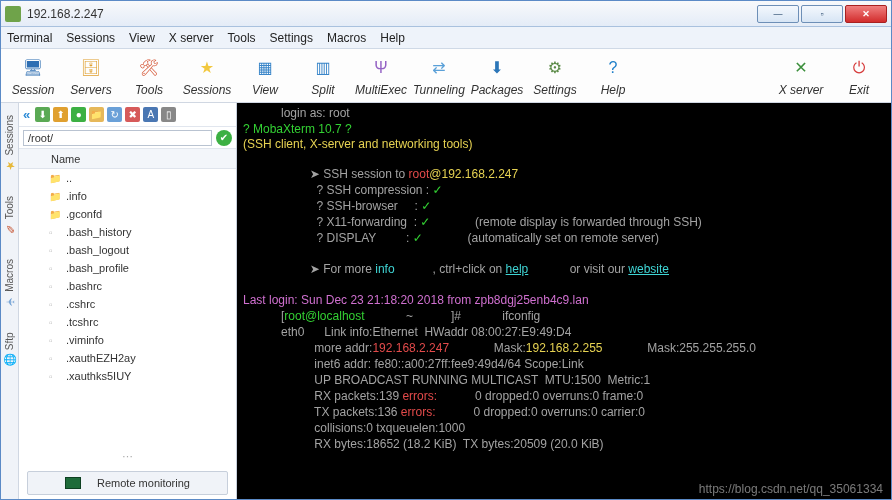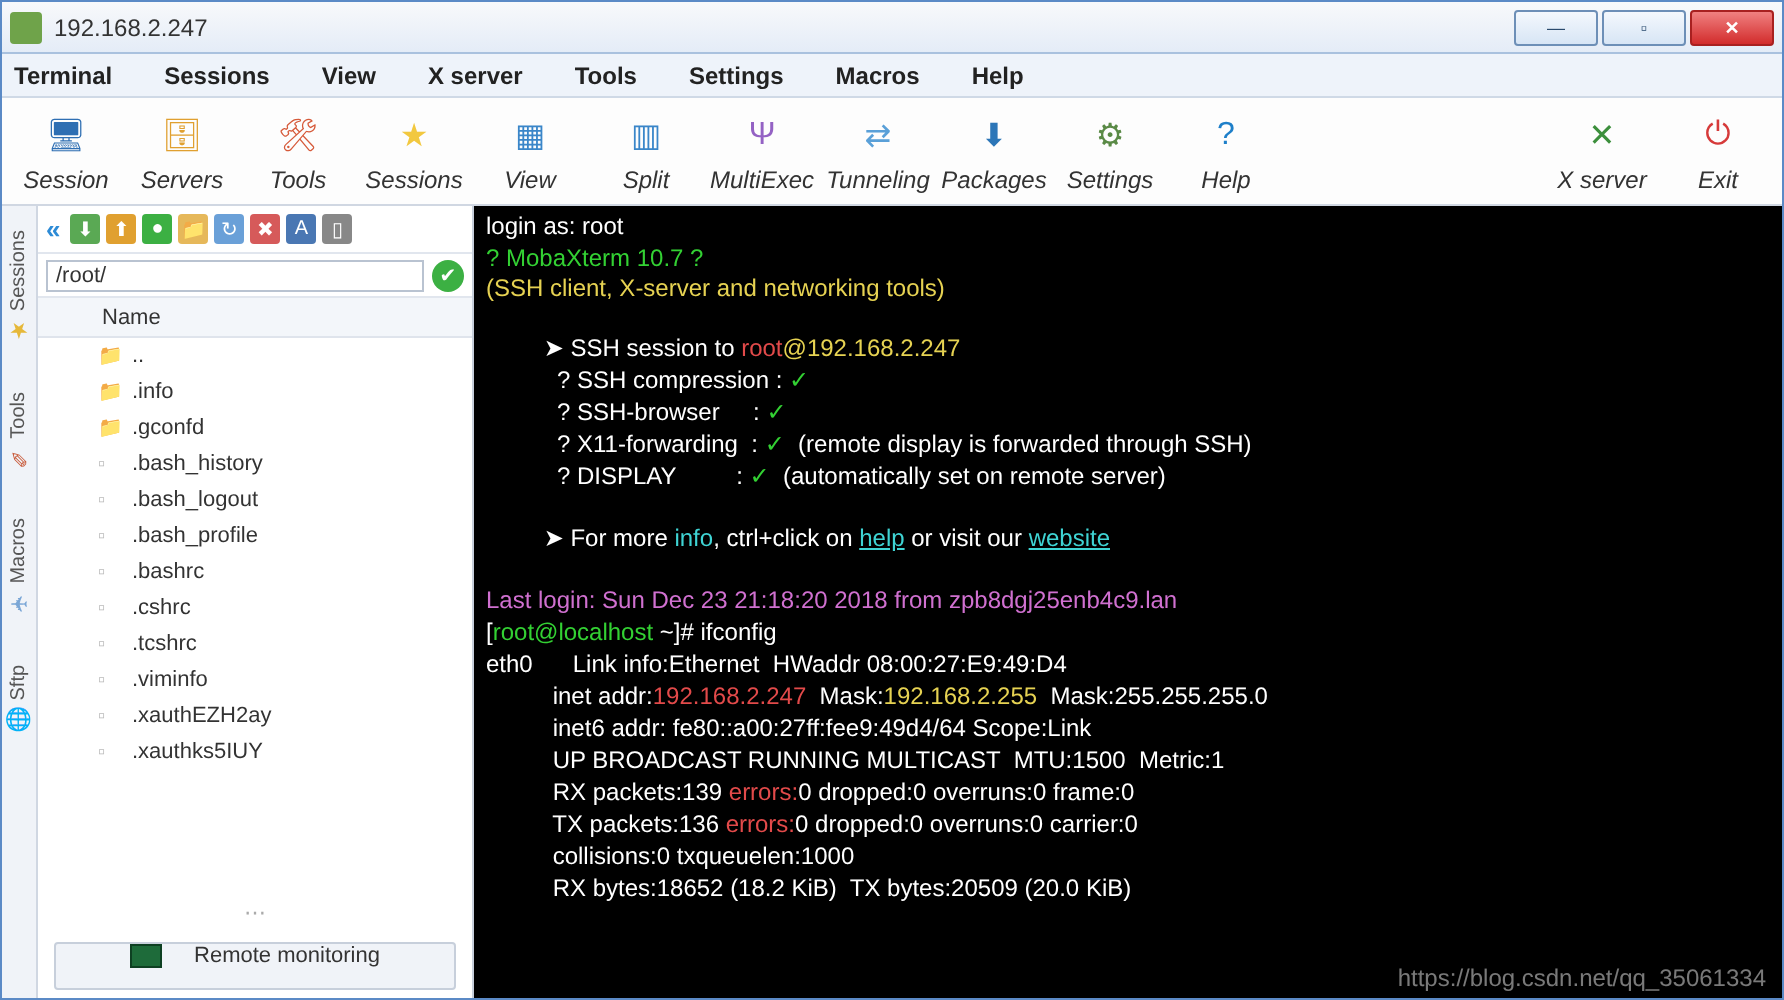--- a/index.html
+++ b/index.html
@@ -4,21 +4,21 @@
 <style>
 * { margin: 0; padding: 0; box-sizing: border-box; font-family: "Segoe UI", Tahoma, sans-serif; }
 body { width: 892px; height: 500px; background: #fff; overflow: hidden; font-size: 11px; }
 .window { border: 1px solid #5b8ac6; display: flex; flex-direction: column; height: 100%; }
 .titlebar { background: linear-gradient(#f8f9fb,#e4ecf7); height: 26px; display: flex; align-items: center; padding: 0 4px; border-bottom: 1px solid #a9c1de; }
 .titlebar .icon { width: 16px; height: 16px; background:#6fa34a; border-radius:2px; margin-right:6px; }
 .titlebar .title { flex:1; color:#333; font-size:12px; }
 .win-btns { display:flex; gap:2px; }
 .win-btn { width:42px; height:18px; border:1px solid #6d8fb7; background:linear-gradient(#f4f8fd,#d7e5f5); border-radius:2px; display:flex; align-items:center; justify-content:center; font-size:9px; color:#2a4a6d;}
 .win-btn.close { background:linear-gradient(#f08080,#d22c2c); border-color:#a82020; color:#fff; font-weight:bold;}
-.menubar { background:#eef3fa; height:22px; display:flex; align-items:center; padding:0 6px; gap:26px; border-bottom:1px solid #cfd9e6;font-weight:bold; }
+.menubar { background:#eef3fa; height:22px; display:flex; align-items:center; padding:0 6px; gap:14px; border-bottom:1px solid #cfd9e6; }
 .menubar span { color:#222; font-size:12px; cursor:default; }
 .toolbar { background:#fdfdfd; height:54px; display:flex; align-items:center; padding:2px 8px; border-bottom:1px solid #d0d7e2; }
 .tool-group { display:flex; gap:10px; }
 .tool-item { display:flex; flex-direction:column; align-items:center; width:48px; cursor:pointer; }
 .tool-item .ticon { width:26px; height:26px; border-radius:3px; display:flex; align-items:center; justify-content:center; font-size:16px;}
 .tool-item .tlabel { font-size:12px; color:#333; margin-top:2px;font-style:italic; }
 .spacer { flex:1; }
 .quick-row { display:flex; align-items:center; height:24px; border-bottom:1px solid #d0d7e2; }
 .quick-connect { flex:0 0 236px; padding:2px 8px; color:#888; font-style:italic; font-size:13px; border-right:1px solid #d0d7e2; background:#fafcff;}
 .tabs { display:flex; align-items:stretch; height:24px; background:#e9eef6; flex:1;}
@@ -42,26 +42,26 @@
 .path-row { height:22px; display:flex; align-items:center; padding:0 4px; border-bottom:1px solid #e1e6ee; gap:4px;}
 .path-input { flex:1; height:16px; border:1px solid #b9c3d1; padding:0 4px; font-size:11px; color:#333;}
 .ok-ball { width:16px; height:16px; border-radius:50%; background:#3cb043; display:flex; align-items:center; justify-content:center; color:#fff; font-size:10px;}
 .file-header { height:20px; background:#f3f6fa; border-bottom:1px solid #dfe4ec; display:flex; align-items:center;}
 .file-header .col { padding:0 6px; font-size:11px; color:#333;}
 .file-header .col.check { width:26px; border-right:1px solid #dfe4ec;}
 .file-list { flex:1; overflow-y:auto; overflow-x:hidden;}
 .file-row { height:18px; display:flex; align-items:center; padding-left:30px; gap:5px; font-size:11px; color:#333; cursor:default;}
 .file-row .ficon { width:12px; font-size:10px;}
 .scroll-placeholder { text-align:center; color:#aaa; padding:2px 0;}
-.remote-btn { margin:6px 8px 4px; height:24px; background:#f0f3f8; border:1px solid #c7cfdb; border-radius:2px; display:flex; align-items:flex-start; justify-content:center; gap:16px; font-size:11px; color:#333; cursor:pointer;}
+.remote-btn { margin:6px 8px 4px; height:24px; background:#f0f3f8; border:1px solid #c7cfdb; border-radius:2px; display:flex; align-items:center; justify-content:center; gap:16px; font-size:11px; color:#333; cursor:pointer;}
 .remote-btn .ricon { width:16px; height:12px; background:#1e6b3a; border:1px solid #0e4022;}
 .follow-row { margin:2px 8px 6px; display:flex; align-items:center; gap:6px; font-size:11px; color:#333;}
 .follow-row .cb { width:12px; height:12px; border:1px solid #888; background:#fff;}
 .terminal { flex:1; background:#000; color:#ccc; font-family:"Consolas","Courier New",monospace; font-size:12px; line-height:15px; padding:3px 6px; overflow:hidden; position:relative; white-space:pre;}
-.t-white { color:#ffffff; }
+.t-white { color:#a3a3a3;margin-left:38px; }
 .t-green { color:#33d133; }
 .t-yellow { color:#e6d252; }
 .t-cyan { color:#3fd4d4; }
 .t-red { color:#e24a4a; }
 .t-magenta { color:#d070d0; }
 .t-und { text-decoration:underline; }
 .watermark { position:absolute; bottom:2px; right:8px; color:rgba(220,220,220,0.55); font-family:"Segoe UI",sans-serif; font-size:12px;}
 </style>
 </head>
 <body>
@@ -255,21 +255,21 @@
     <span class="t-white">  ? SSH compression : </span><span class="t-green">✓</span>
     <span class="t-white">  ? SSH-browser     : </span><span class="t-green">✓</span>
     <span class="t-white">  ? X11-forwarding  : </span><span class="t-green">✓</span><span class="t-white">  (remote display is forwarded through SSH)</span>
     <span class="t-white">  ? DISPLAY         : </span><span class="t-green">✓</span><span class="t-white">  (automatically set on remote server)</span>
 
     <span class="t-white">➤ For more </span><span class="t-cyan">info</span><span class="t-white">, ctrl+click on </span><span class="t-cyan t-und">help</span><span class="t-white"> or visit our </span><span class="t-cyan t-und">website</span>
 
 <span class="t-magenta">Last login: Sun Dec 23 21:18:20 2018 from zpb8dgj25enb4c9.lan</span>
 <span class="t-white">[</span><span class="t-green">root@localhost</span><span class="t-white"> ~</span><span class="t-white">]# </span><span class="t-white">ifconfig</span>
 <span class="t-white">eth0      Link info:Ethernet  HWaddr 08:00:27:E9:49:D4</span>
-<span class="t-white">          inet addr:</span><span class="t-red">192.168.2.247</span><span class="t-white">  Mask:</span><span class="t-yellow">192.168.2.255</span><span class="t-white">  Mask:255.255.255.0</span>
+<span class="t-white">          more addr:</span><span class="t-red">192.168.2.247</span><span class="t-white">  Mask:</span><span class="t-yellow">192.168.2.255</span><span class="t-white">  Mask:255.255.255.0</span>
 <span class="t-white">          inet6 addr: fe80::a00:27ff:fee9:49d4/64 Scope:Link</span>
 <span class="t-white">          UP BROADCAST RUNNING MULTICAST  MTU:1500  Metric:1</span>
 <span class="t-white">          RX packets:139 </span><span class="t-red">errors:</span><span class="t-white">0 dropped:0 overruns:0 frame:0</span>
 <span class="t-white">          TX packets:136 </span><span class="t-red">errors:</span><span class="t-white">0 dropped:0 overruns:0 carrier:0</span>
 <span class="t-white">          collisions:0 txqueuelen:1000</span>
 <span class="t-white">          RX bytes:18652 (18.2 KiB)  TX bytes:20509 (20.0 KiB)</span>
 <div class="watermark">https://blog.csdn.net/qq_35061334</div></div>
   </div>
 </div>
 

